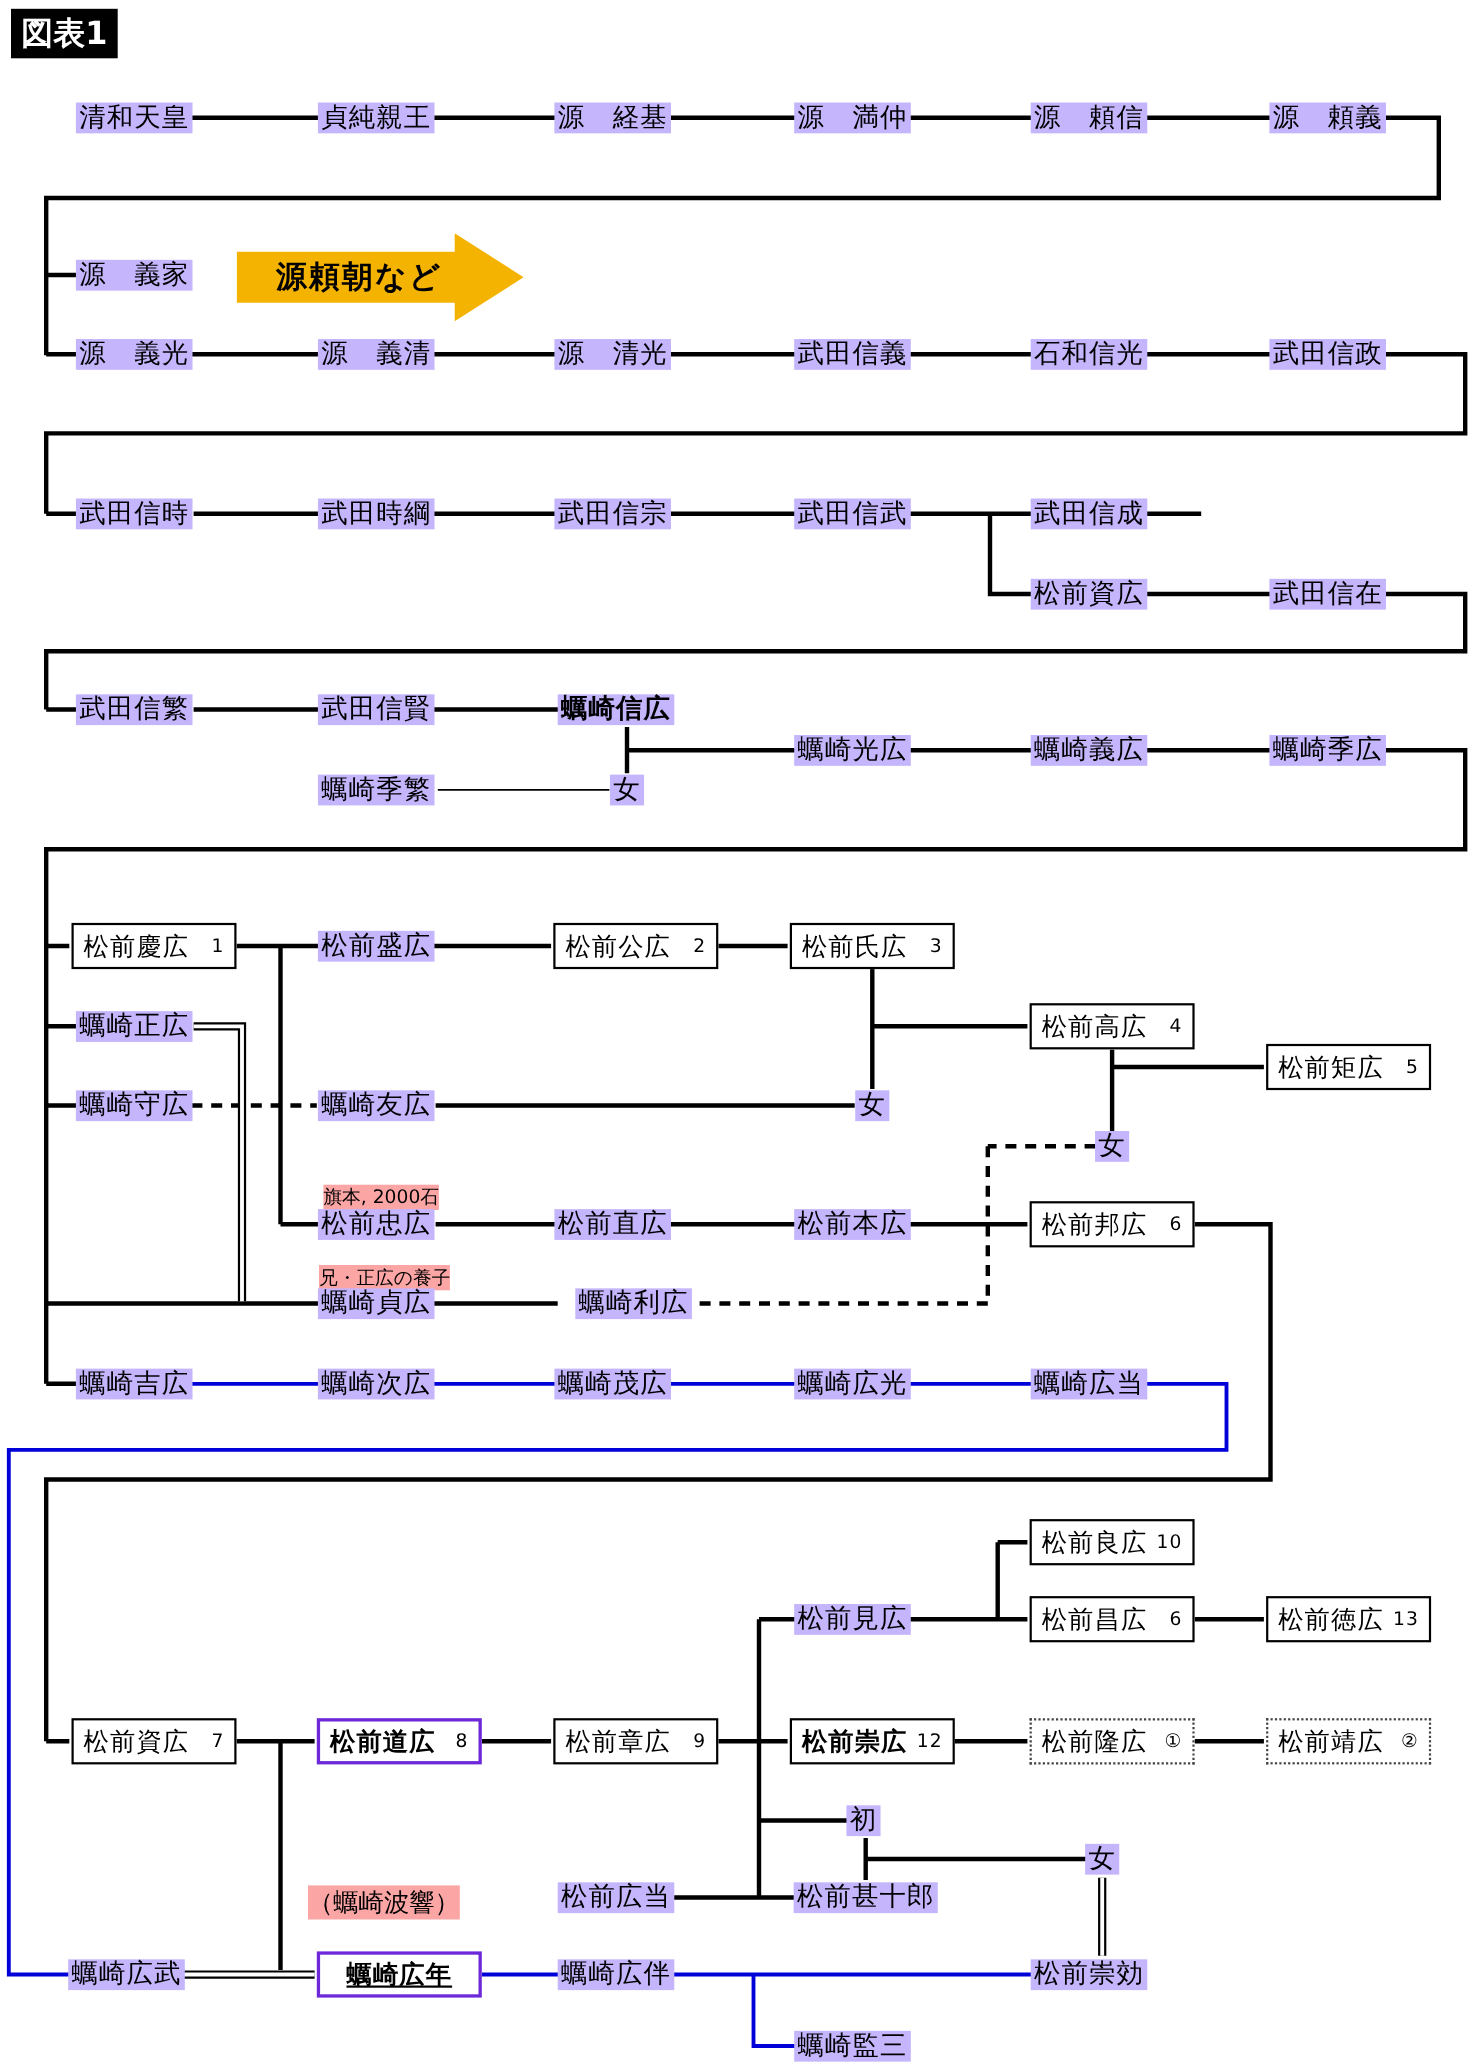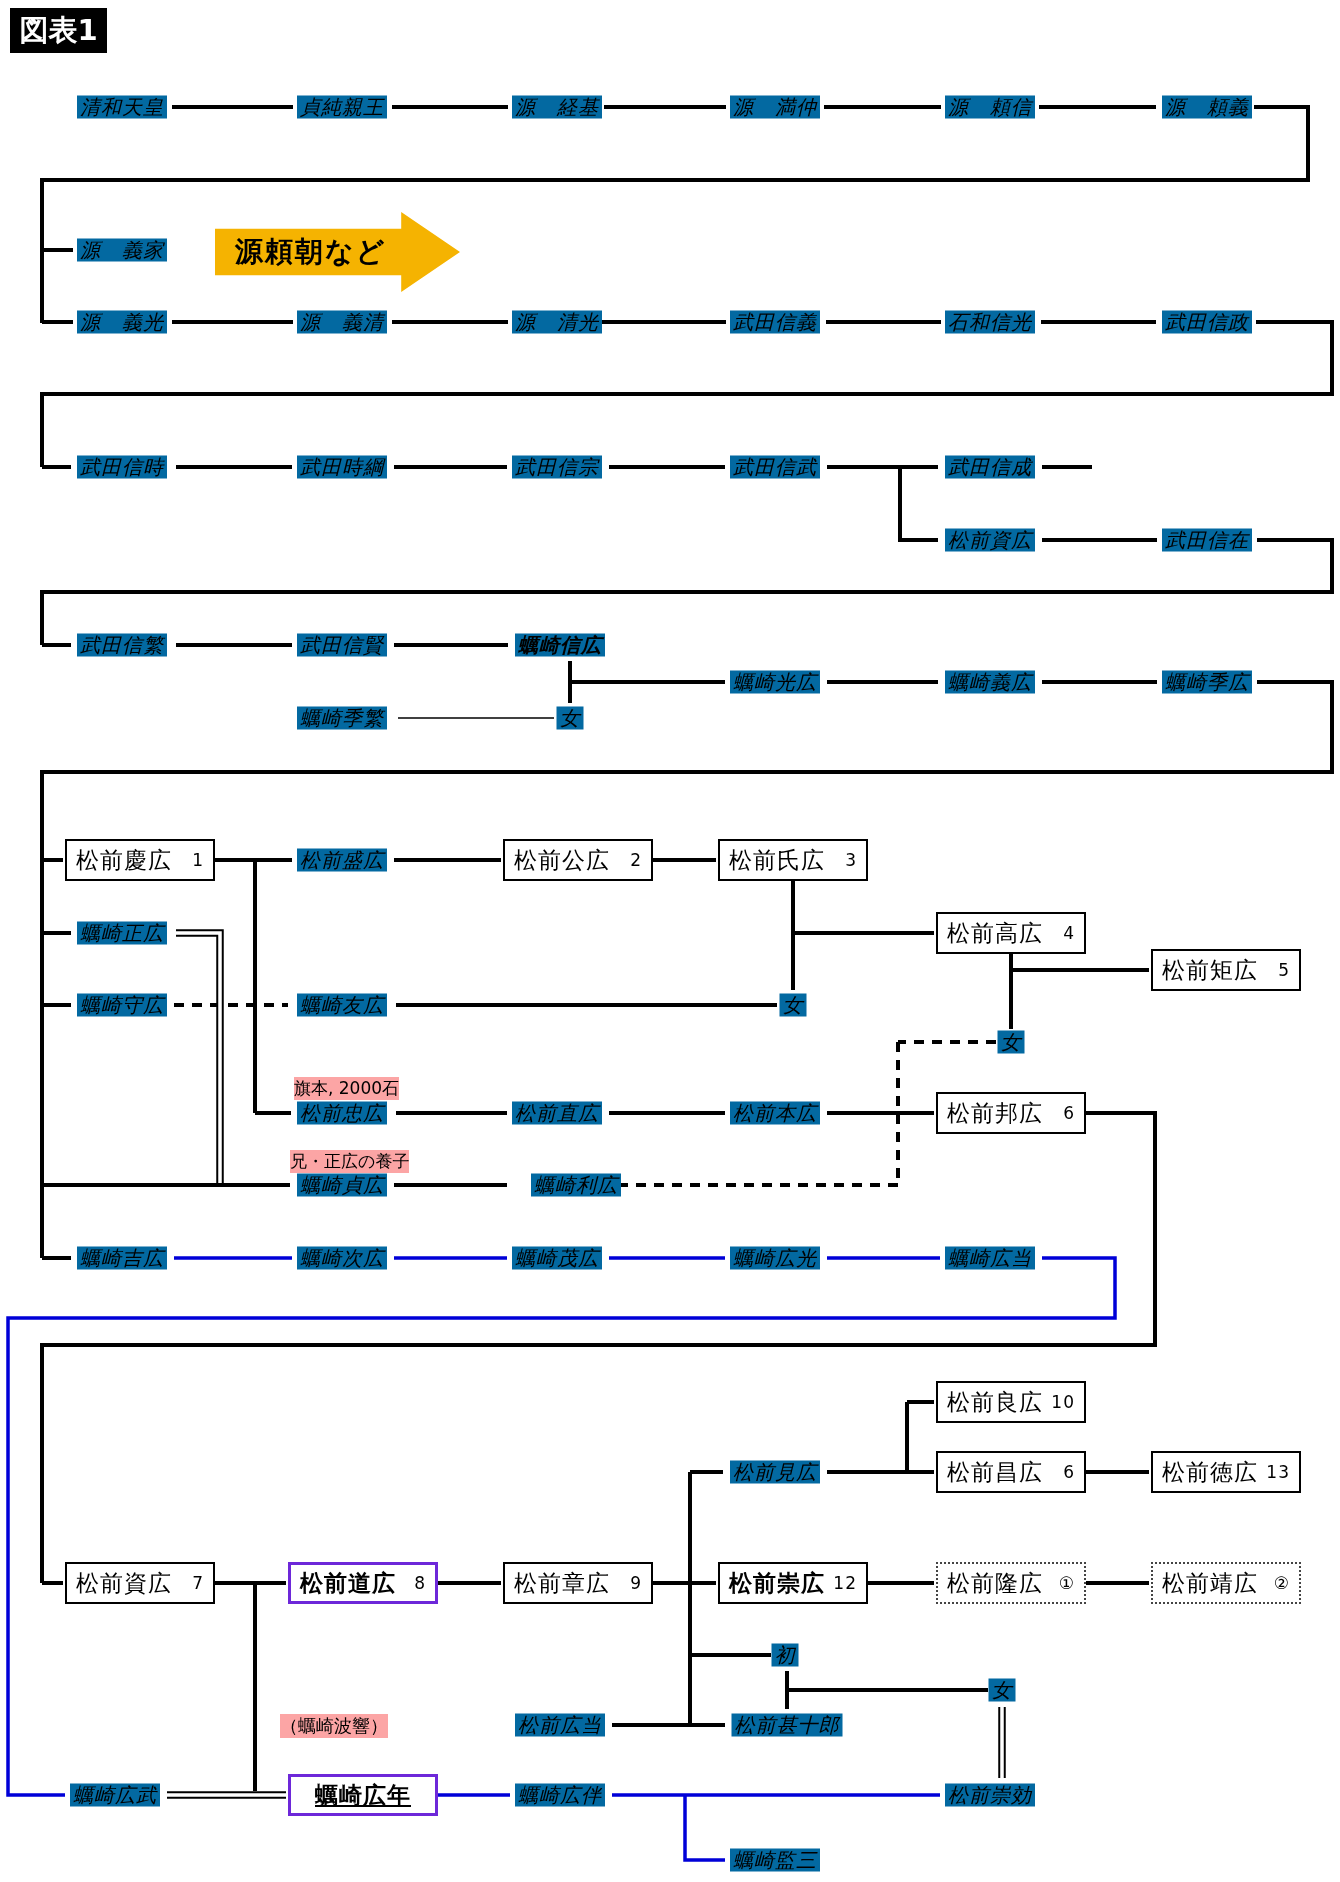--- a/index.html
+++ b/index.html
@@ -9,21 +9,21 @@
   }
   #lines{position:absolute;left:0;top:0;width:1340px;height:1882px;}
   .lk{stroke:#000;stroke-width:4;fill:none;}
   .tn{stroke:#000;stroke-width:1.5;fill:none;}
   .dk{stroke:#000;stroke-width:4;fill:none;stroke-dasharray:10 8;}
   .bl{stroke:#0000d8;stroke-width:3.5;fill:none;}
   .dblo{stroke:#000;stroke-width:7.5;fill:none;}
   .dbli{stroke:#fff;stroke-width:3.5;fill:none;}
   .p{
     position:absolute;transform:translate(-50%,-50%);white-space:nowrap;
-    font-size:20px;line-height:1.15;background:#0369a1;padding:0 3px;letter-spacing:1px;font-style:italic;
+    font-size:24px;line-height:1.15;background:#c4b5fd;padding:0 3px;letter-spacing:1px;
   }
   .b{font-weight:bold;}
   .bx{
     position:absolute;transform:translate(-50%,-50%);width:150px;height:42px;
     border:2px solid #000;background:#fff;box-sizing:border-box;
     display:flex;align-items:center;justify-content:space-between;padding:0 9px;
     font-size:23px;white-space:nowrap;letter-spacing:1px;
   }
   .bx .no{font-size:17px;margin-left:6px;}
   .bx.red{border:3px solid #6d28d9;}
@@ -113,21 +113,21 @@
   <div class="p" style="left:990px;top:1258px">蠣崎広当</div>
 
   <div class="p" style="left:775px;top:1472px">松前見広</div>
   <div class="p" style="left:785px;top:1655px">初</div>
   <div class="p" style="left:1002px;top:1690px">女</div>
   <div class="p" style="left:560px;top:1725px">松前広当</div>
   <div class="p" style="left:787px;top:1725px">松前甚十郎</div>
   <div class="p" style="left:115px;top:1795px">蠣崎広武</div>
   <div class="p" style="left:560px;top:1795px">蠣崎広伴</div>
   <div class="p" style="left:990px;top:1795px">松前崇効</div>
-  <div class="note" style="left:280px;top:1714px;font-size:18px">（蠣崎波響）</div>
+  <div class="note" style="left:280px;top:1714px;font-size:23px">（蠣崎波響）</div>
   <div class="p" style="left:775px;top:1860px">蠣崎監三</div>
 
   <div class="bx" style="left:140px;top:860px">
     <span class="nm">松前慶広</span>
     <span class="no">1</span>
   </div>
   <div class="bx" style="left:578px;top:860px">
     <span class="nm">松前公広</span>
     <span class="no">2</span>
   </div>
@@ -180,15 +180,15 @@
     <span class="no">①</span>
   </div>
   <div class="bx dot" style="left:1226px;top:1583px">
     <span class="nm">松前靖広</span>
     <span class="no">②</span>
   </div>
   <div class="bx red center" style="left:363px;top:1795px">
     <span class="nm b">蠣崎広年</span>
   </div>
 
-  <div class="arrow" style="left:215px;top:212px;width:225px;height:80px;font-size:28px;padding-left:20px">源頼朝など</div>
+  <div class="arrow" style="left:215px;top:212px;width:225px;height:80px;font-size:28px;padding-left:36px">源頼朝など</div>
 
 </div>
 
 </body></html>

